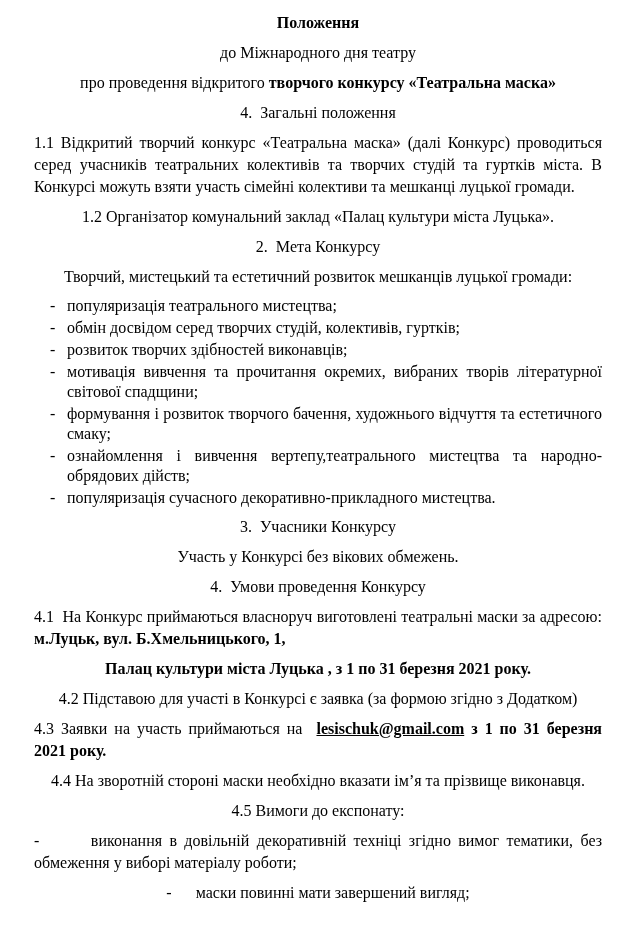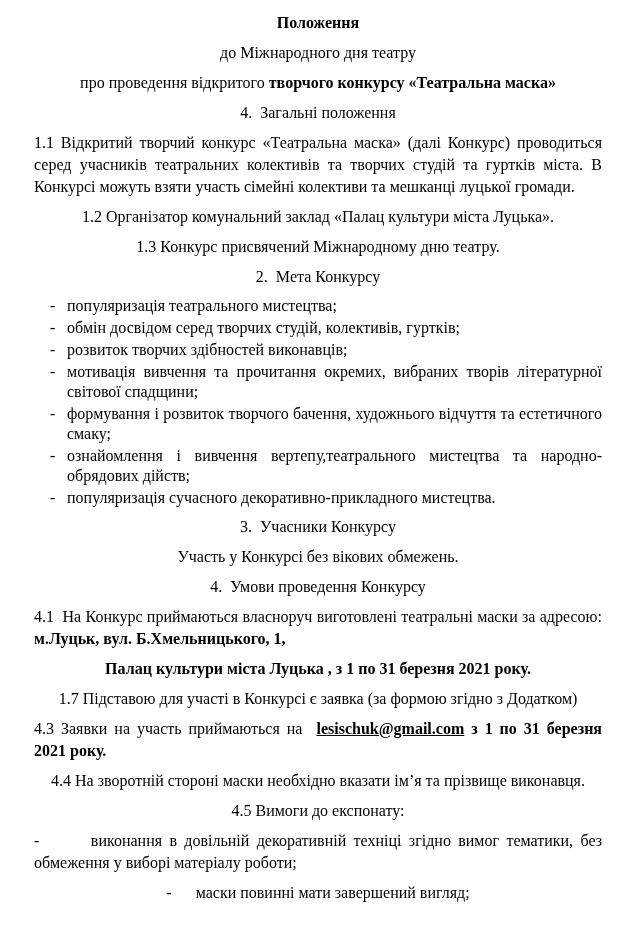--- a/index.html
+++ b/index.html
@@ -45,35 +45,35 @@
 </head>
 <body>
 
 <div class="page" id="doc-body">
     <p class="para center"><span class="b">Положення</span></p>
     <p class="para center"><span>до Міжнародного дня театру</span></p>
     <p class="para center"><span>про проведення відкритого </span><span class="b">творчого конкурсу «Театральна маска»</span></p>
     <p class="para center"><span>4.  Загальні положення</span></p>
     <p class="para justify"><span>1.1 Відкритий творчий конкурс «Театральна маска» (далі Конкурс) проводиться серед учасників театральних колективів та творчих студій та гуртків міста. В Конкурсі можуть взяти участь сімейні колективи та мешканці луцької громади.</span></p>
     <p class="para left"><span>1.2 Організатор комунальний заклад «Палац культури міста Луцька».</span></p>
-    <p class="para left"><span>1.3 Конкурс присвячений Міжнародному дню театру.</span></p>
     <p class="para center"><span>2.  Мета Конкурсу</span></p>
+    <p class="para left"><span>Творчий, мистецький та естетичний розвиток мешканців луцької громади:</span></p>
     <ul class="doc-list">
       <li class="doc-list-item"><span class="bullet">-</span><span class="li-text">популяризація театрального мистецтва;</span></li>
       <li class="doc-list-item"><span class="bullet">-</span><span class="li-text">обмін досвідом серед творчих студій, колективів, гуртків;</span></li>
       <li class="doc-list-item"><span class="bullet">-</span><span class="li-text">розвиток творчих здібностей виконавців;</span></li>
       <li class="doc-list-item"><span class="bullet">-</span><span class="li-text">мотивація вивчення та прочитання окремих, вибраних творів літературної світової спадщини;</span></li>
       <li class="doc-list-item"><span class="bullet">-</span><span class="li-text">формування і розвиток творчого бачення, художнього відчуття та естетичного смаку;</span></li>
       <li class="doc-list-item"><span class="bullet">-</span><span class="li-text">ознайомлення і вивчення вертепу,театрального мистецтва та народно-обрядових дійств;</span></li>
       <li class="doc-list-item"><span class="bullet">-</span><span class="li-text">популяризація сучасного декоративно-прикладного мистецтва.</span></li>
     </ul>
     <p class="para center"><span>3.  Учасники Конкурсу</span></p>
     <p class="para left"><span>Участь у Конкурсі без вікових обмежень.</span></p>
     <p class="para center"><span>4.  Умови проведення Конкурсу</span></p>
     <p class="para justify"><span>4.1  На Конкурс приймаються власноруч виготовлені театральні маски за адресою:  </span><span class="b">м.Луцьк, вул. Б.Хмельницького, 1,</span></p>
     <p class="para center"><span class="b">Палац культури міста Луцька , з 1 по 31 березня 2021 року.</span></p>
-    <p class="para left"><span>1.7 Підставою для участі в Конкурсі є заявка (за формою згідно з Додатком)</span></p>
+    <p class="para left"><span>4.2 Підставою для участі в Конкурсі є заявка (за формою згідно з Додатком)</span></p>
     <p class="para justify"><span>4.3 Заявки на участь приймаються на  </span><span class="b u">lesischuk@gmail.com</span><span class="b"> з 1 по 31 березня 2021 року.</span></p>
     <p class="para left"><span>4.4 На зворотній стороні маски необхідно вказати ім’я та прізвище виконавця.</span></p>
     <p class="para left"><span>4.5 Вимоги до експонату:</span></p>
     <p class="para justify"><span>-       виконання в довільній декоративній техніці згідно вимог тематики, без обмеження у виборі матеріалу роботи;</span></p>
     <p class="para left"><span>-      маски повинні мати завершений вигляд;</span></p>
   </div>
 
 </body></html>

